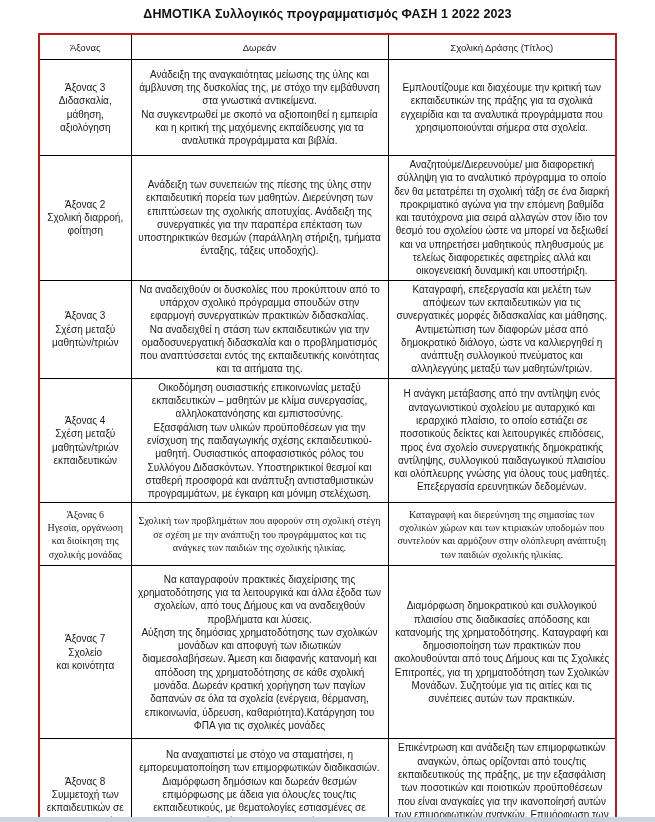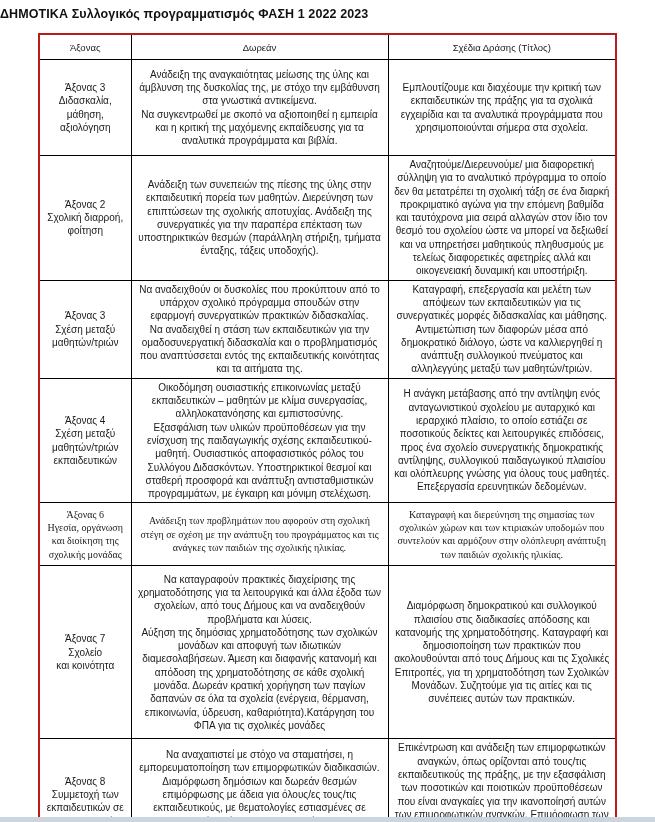--- a/index.html
+++ b/index.html
@@ -3,20 +3,21 @@
 <meta charset="utf-8">
 <style>
   html,body{margin:0;padding:0;}
   body{
     width:655px;height:822px;position:relative;overflow:hidden;
     background:#ffffff;
     font-family:"Liberation Sans","DejaVu Sans",sans-serif;
     color:#1a1a1a;
   }
   .page-title{
+    text-align:center;
     font-size:12.5px;
     font-weight:bold;
     padding-top:7px;
     letter-spacing:.1px;
     color:#111;
   }
   table.plan-table{
     table-layout:fixed;
     border-collapse:collapse;
     width:577px;
@@ -64,21 +65,21 @@
 <table class="plan-table">
   <colgroup>
     <col class="c-axis">
       <col class="c-goals">
       <col class="c-actions">
   </colgroup>
   <thead>
     <tr>
       <th>Άξονας</th>
       <th>Δωρεάν</th>
-      <th>Σχέδια Δράσης (Τίτλος)</th>
+      <th>Σχολική Δράσης (Τίτλος)</th>
     </tr>
   </thead>
   <tbody>
   <tr>
     <td>Άξονας 3
 Διδασκαλία,
 μάθηση,
 αξιολόγηση</td>
     <td>Ανάδειξη της αναγκαιότητας μείωσης της ύλης και άμβλυνση της δυσκολίας της, με στόχο την εμβάθυνση στα γνωστικά αντικείμενα.
 Να συγκεντρωθεί με σκοπό να αξιοποιηθεί η εμπειρία και η κριτική της μαχόμενης εκπαίδευσης για τα αναλυτικά προγράμματα και βιβλία.</td>
@@ -111,21 +112,21 @@
     <td>Οικοδόμηση ουσιαστικής επικοινωνίας μεταξύ εκπαιδευτικών – μαθητών με κλίμα  συνεργασίας, αλληλοκατανόησης και εμπιστοσύνης.
 Εξασφάλιση των υλικών προϋποθέσεων για την ενίσχυση της παιδαγωγικής σχέσης εκπαιδευτικού-μαθητή. Ουσιαστικός αποφασιστικός ρόλος του Συλλόγου Διδασκόντων. Υποστηρικτικοί  θεσμοί και σταθερή προσφορά και ανάπτυξη αντισταθμιστικών προγραμμάτων, με έγκαιρη και μόνιμη στελέχωση.</td>
     <td>Η ανάγκη μετάβασης από την αντίληψη ενός ανταγωνιστικού σχολείου με αυταρχικό και ιεραρχικό πλαίσιο, το οποίο εστιάζει σε ποσοτικούς δείκτες και λειτουργικές επιδόσεις, προς ένα σχολείο συνεργατικής δημοκρατικής αντίληψης, συλλογικού παιδαγωγικού πλαισίου και ολόπλευρης γνώσης για όλους τους μαθητές. Επεξεργασία ερευνητικών δεδομένων.</td>
   </tr>
 
   <tr>
     <td>Άξονας 6
 Ηγεσία, οργάνωση
 και διοίκηση της
 σχολικής μονάδας</td>
-    <td>Ανάδειξη των προβλημάτων που αφορούν στη σχολική στέγη σε σχέση με την ανάπτυξη του προγράμματος και τις ανάγκες των παιδιών της σχολικής ηλικίας.</td>
+    <td>Σχολική των προβλημάτων που αφορούν στη σχολική στέγη σε σχέση με την ανάπτυξη του προγράμματος και τις ανάγκες των παιδιών της σχολικής ηλικίας.</td>
     <td>Καταγραφή και διερεύνηση της σημασίας των σχολικών χώρων και των κτιριακών υποδομών που συντελούν και αρμόζουν στην ολόπλευρη ανάπτυξη των παιδιών σχολικής ηλικίας.</td>
   </tr>
 
   <tr>
     <td>Άξονας 7
 Σχολείο
 και κοινότητα</td>
     <td>Να καταγραφούν πρακτικές διαχείρισης της χρηματοδότησης για τα λειτουργικά και άλλα έξοδα των σχολείων, από τους Δήμους και να αναδειχθούν προβλήματα και λύσεις.
 Αύξηση της δημόσιας χρηματοδότησης των σχολικών μονάδων και αποφυγή των ιδιωτικών  διαμεσολαβήσεων. Άμεση και διαφανής κατανομή και απόδοση της χρηματοδότησης σε κάθε σχολική μονάδα. Δωρεάν κρατική χορήγηση των παγίων δαπανών σε όλα τα σχολεία (ενέργεια, θέρμανση, επικοινωνία, ύδρευση, καθαριότητα).Κατάργηση του ΦΠΑ για τις σχολικές μονάδες</td>
     <td>Διαμόρφωση δημοκρατικού και συλλογικού πλαισίου στις διαδικασίες απόδοσης και κατανομής της χρηματοδότησης. Καταγραφή και δημοσιοποίηση των πρακτικών που ακολουθούνται από τους Δήμους και τις Σχολικές Επιτροπές, για τη χρηματοδότηση των Σχολικών Μονάδων. Συζητούμε για τις αιτίες και τις συνέπειες αυτών των πρακτικών.</td>

